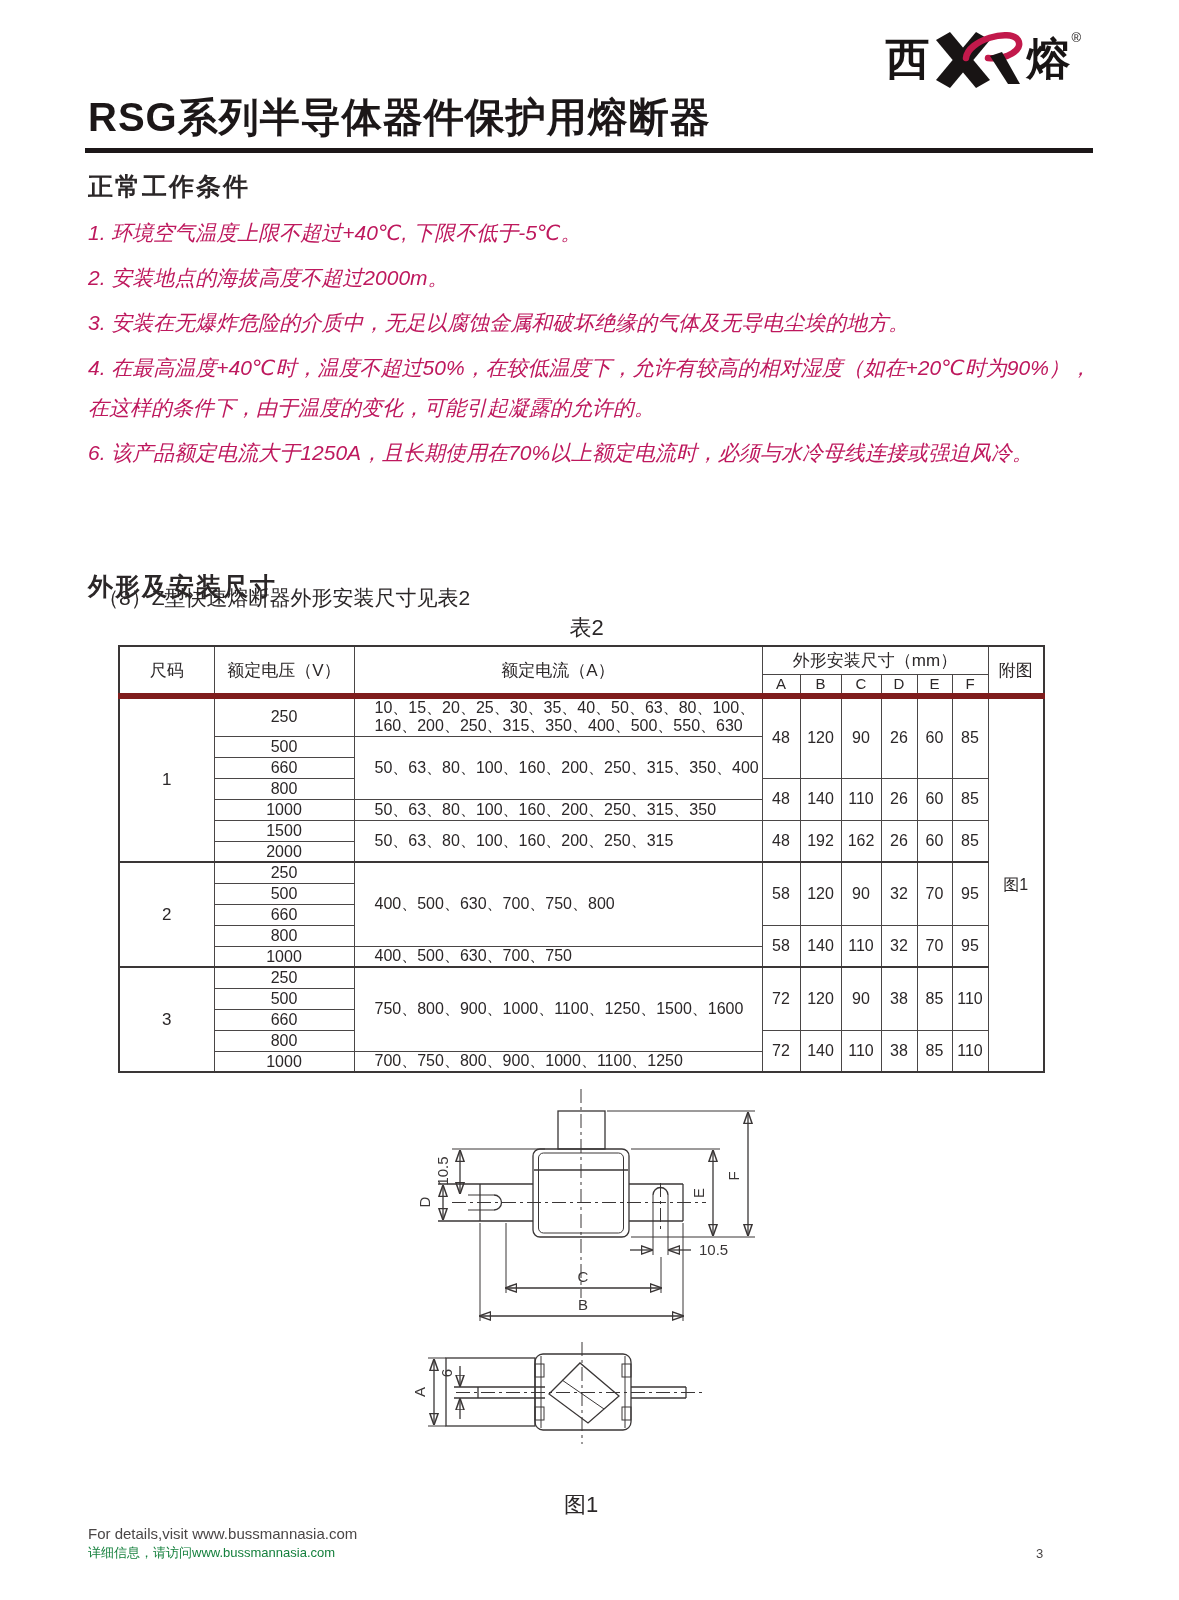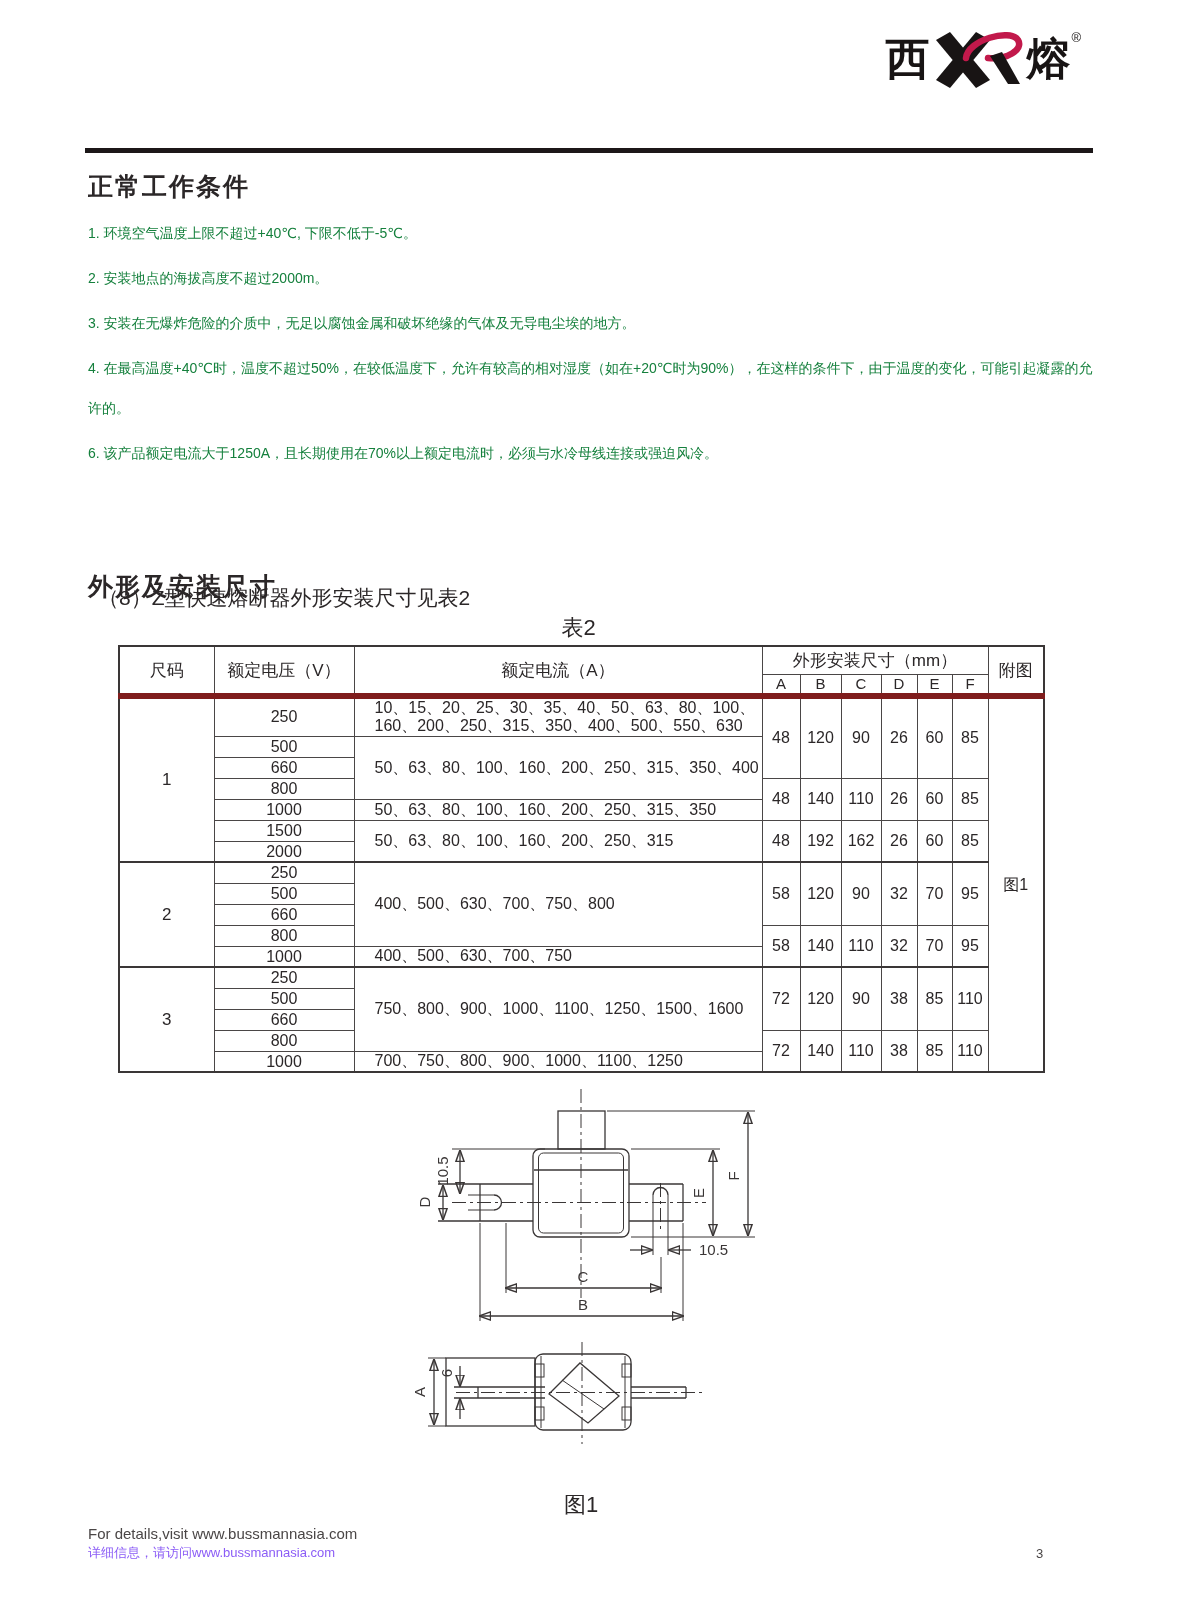--- a/index.html
+++ b/index.html
@@ -15,25 +15,25 @@
 
   
   .title { position:absolute; left:88px; top:90px; font-size:40px; font-weight:bold; color:#1c1718; letter-spacing:1px; }
   .title-rule { position:absolute; left:85px; top:148px; width:1008px; height:5px; background:#1c1718; }
 
   .h2 { position:absolute; left:88px; font-size:25px; font-weight:600; color:#2b2728; letter-spacing:2px; }
   .conditions-h { top:170px; }
   .dims-h { top:558px;margin-top:12px; }
 
   .items { position:absolute; left:88px; top:213px; width:1010px; }
-  .items p { font-size:14px; line-height:40px; margin-bottom:5px; color:#15803d; }
+  .items p { font-size:21px; line-height:40px; margin-bottom:5px; color:#be185d;font-style:italic; }
 
   .dims-note { position:absolute; left:98px; top:584px; font-size:21px; color:#2b2728; }
 
-  .tbl-caption { position:absolute; left:116px; top:613px; width:925px; text-align:center; font-size:22px; color:#2b2728; }
+  .tbl-caption { position:absolute; left:124px; top:613px; width:925px; text-align:center; font-size:22px; color:#2b2728; }
 
   
   .tblwrap { position:absolute; left:118px; top:645px; }
   table { border-collapse:collapse; table-layout:fixed; width:925px; }
   td, th { border:1px solid #4a4646; font-weight:normal; text-align:center; vertical-align:middle;
            font-size:16px; color:#2b2728; padding:0 2px; overflow:hidden; }
   table { border:2px solid #3a3636; }
   thead th { font-size:17px; }
   thead tr.sub th { font-size:15px; }
   thead { border-bottom:6px solid #7f1d1d; }
@@ -50,41 +50,42 @@
   .fig-caption { position:absolute; left:408px; top:1490px; width:346px; text-align:center; font-size:22px; color:#2b2728; }
 
   .draw line, .draw path, .draw rect, .draw polygon { stroke:#3a3636; stroke-width:1.3; fill:none; }
   .draw .thin { stroke-width:1; }
   .draw .cl { stroke-dasharray:14 4 3 4; stroke-width:1; }
   .draw text { fill:#3a3636; font-size:15px; stroke:none; font-family:"Liberation Sans",sans-serif; }
 
   
   .footer { position:absolute; left:88px; top:1524px; }
   .footer .en { font-size:15px; color:#4a4646; line-height:20px; }
-  .footer .zh { font-size:13px; color:#8b5cf6; line-height:18px; }
+  .footer .zh { font-size:13px; color:#15803d; line-height:18px; }
   .footer .url { cursor:pointer; }
   .pagenum { position:absolute; left:1036px; top:1546px; font-size:13px; color:#4a4646; }
 </style>
 </head>
 <body>
 
 <div class="page">
 
   <div class="logo">
     <span class="cjk">西</span>
     <svg width="92" height="62" viewBox="0 0 92 62">
       <polygon points="4,12 18,4 58,52 44,60" fill="#181414"></polygon>
       <polygon points="44,4 58,12 18,60 4,52" fill="#181414"></polygon>
       <path d="M34,30 C36,12 78,0 86,12 C92,22 74,32 56,30" fill="none" stroke="#c2194b" stroke-width="6.5" stroke-linecap="round"></path>
       <polygon points="58,28 70,24 88,56 76,56" fill="#181414"></polygon>
     </svg>
     <span class="cjk">熔</span>
     <span class="reg">®</span>
   </div>
 
+  <h1 class="title">RSG系列半导体器件保护用熔断器</h1>
   <div class="title-rule"></div>
 
   <h2 class="h2 conditions-h">正常工作条件</h2>
   <div class="items">
     <p>1. 环境空气温度上限不超过+40℃, 下限不低于-5℃。</p>
     <p>2. 安装地点的海拔高度不超过2000m。</p>
     <p>3. 安装在无爆炸危险的介质中，无足以腐蚀金属和破坏绝缘的气体及无导电尘埃的地方。</p>
     <p>4. 在最高温度+40℃时，温度不超过50%，在较低温度下，允许有较高的相对湿度（如在+20℃时为90%），在这样的条件下，由于温度的变化，可能引起凝露的允许的。</p>
     <p>6. 该产品额定电流大于1250A，且长期使用在70%以上额定电流时，必须与水冷母线连接或强迫风冷。</p>
   </div>

